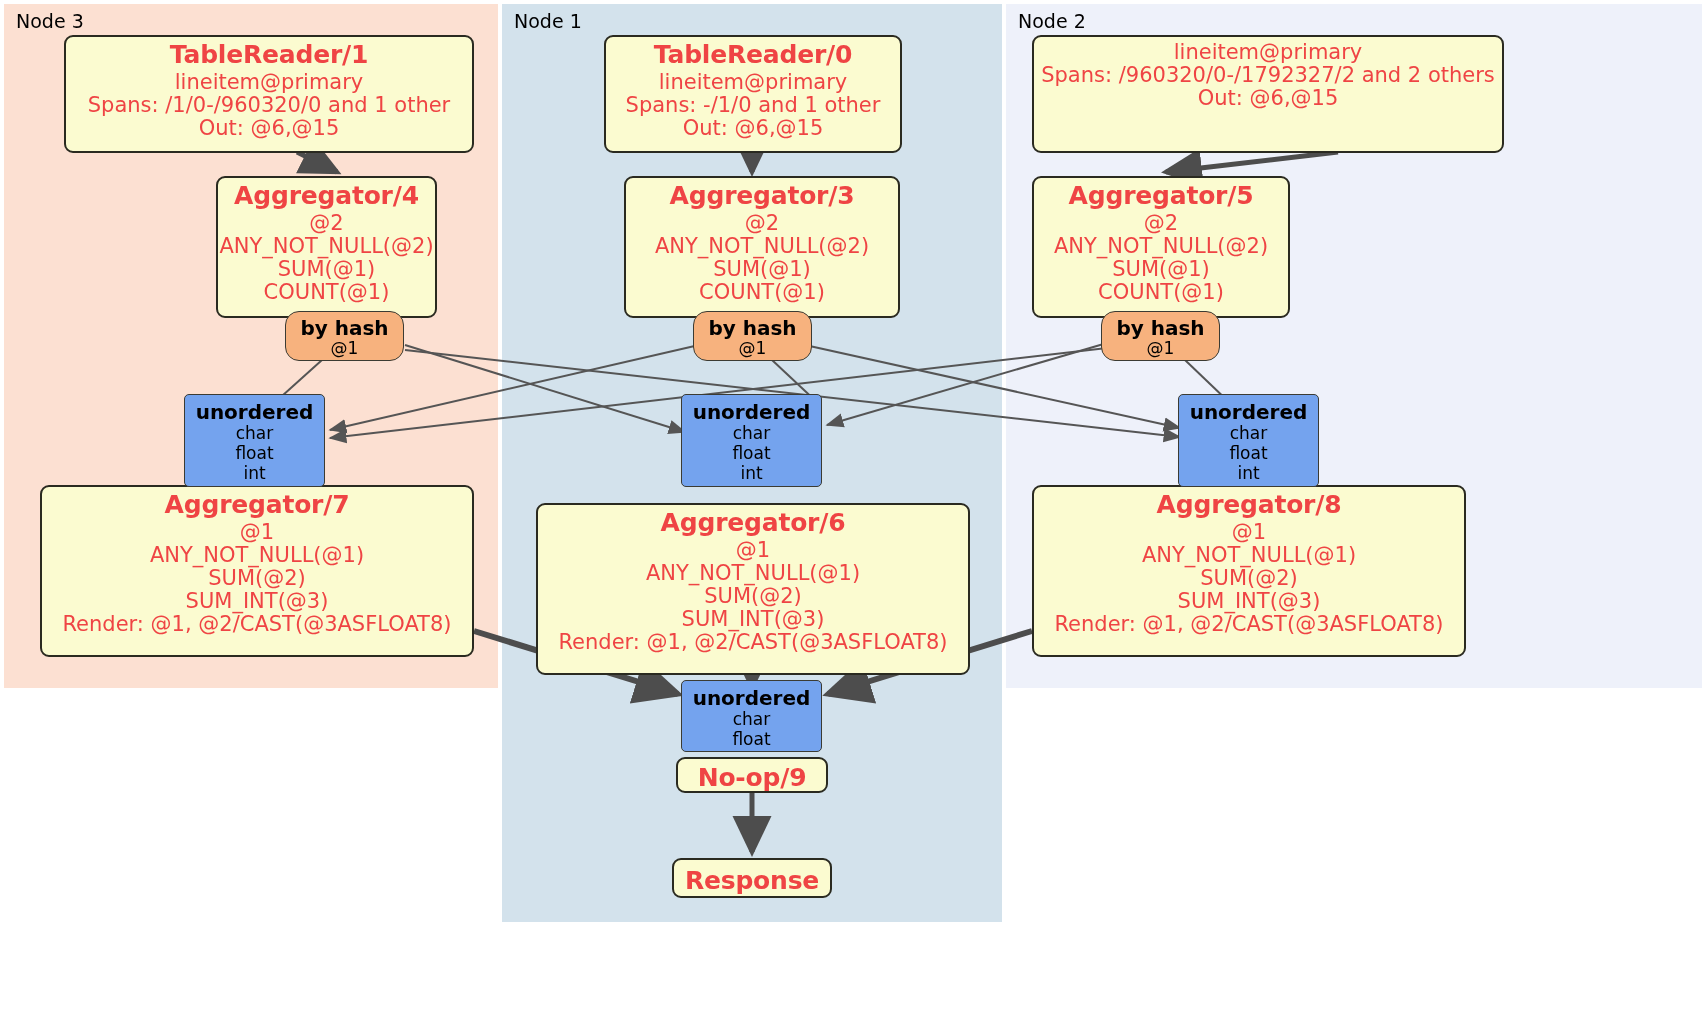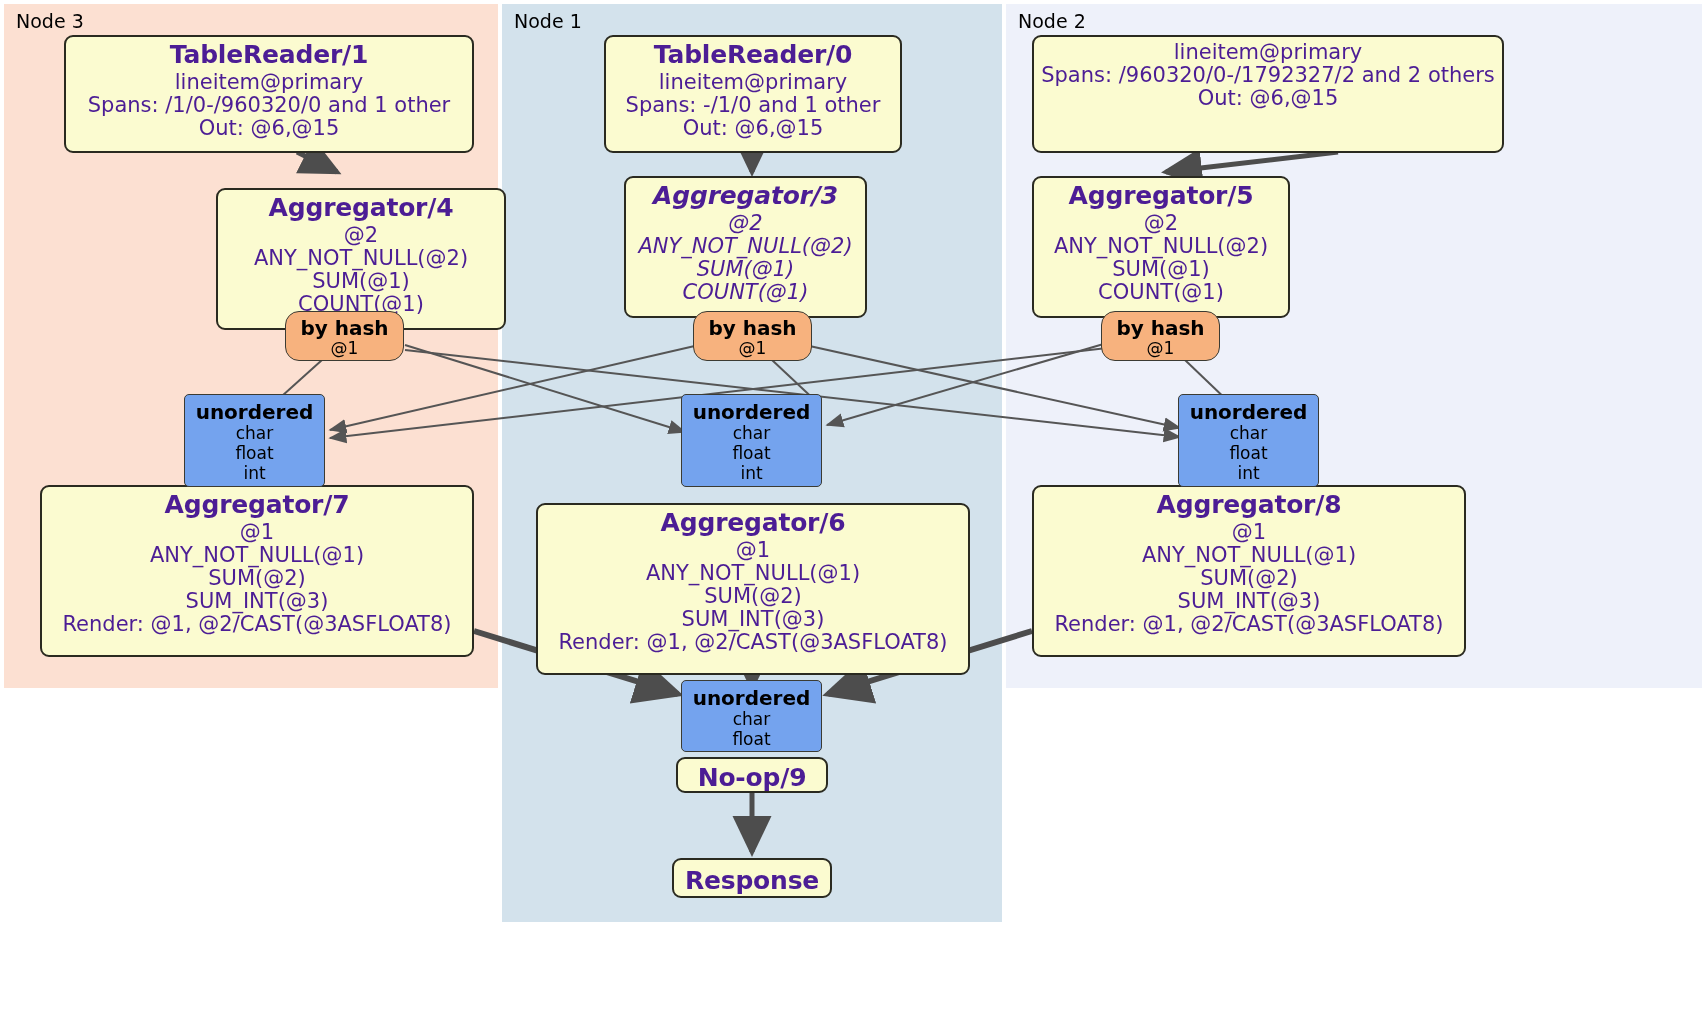--- a/index.html
+++ b/index.html
@@ -31,21 +31,21 @@
   }
 
   
   .proc {
     position: absolute;
     box-sizing: border-box;
     background: #fbfbd0;
     border: 2px solid #2a2a20;
     border-radius: 9px;
     text-align: center;
-    color: #4c1d95;
+    color: #ef4444;
     padding-top: 4px;
     line-height: 1.10;
     z-index: 5;
   }
   .proc .title {
     font-weight: bold;
     font-size: 25px;
     letter-spacing: -0.2px;
     display: block;
     margin-bottom: 2px;
@@ -200,21 +200,21 @@
     </g>
   </svg>
 
   <div class="proc" style="left:64px; top:35px; width:410px; height:118px;">
     <span class="title">TableReader/1</span>
     <span class="line">lineitem@primary</span>
     <span class="line">Spans: /1/0-/960320/0 and 1 other</span>
     <span class="line">Out: @6,@15</span>
   </div>
 
-  <div class="proc" style="left:216px; top:188px; width:290px; height:142px;">
+  <div class="proc" style="left:216px; top:176px; width:221px; height:142px;">
     <span class="title">Aggregator/4</span>
     <span class="line">@2</span>
     <span class="line">ANY_NOT_NULL(@2)</span>
     <span class="line">SUM(@1)</span>
     <span class="line">COUNT(@1)</span>
   </div>
 
   <div class="router" style="left:285px; top:311px; width:119px; height:50px;">
     <span class="title">by hash</span>
     <span class="line">@1</span>
@@ -236,21 +236,21 @@
     <span class="line">Render: @1, @2/CAST(@3ASFLOAT8)</span>
   </div>
 
   <div class="proc" style="left:604px; top:35px; width:298px; height:118px;">
     <span class="title">TableReader/0</span>
     <span class="line">lineitem@primary</span>
     <span class="line">Spans: -/1/0 and 1 other</span>
     <span class="line">Out: @6,@15</span>
   </div>
 
-  <div class="proc" style="left:624px; top:176px; width:243px; height:142px;font-style:italic;">
+  <div class="proc" style="left:624px; top:176px; width:276px; height:142px;">
     <span class="title">Aggregator/3</span>
     <span class="line">@2</span>
     <span class="line">ANY_NOT_NULL(@2)</span>
     <span class="line">SUM(@1)</span>
     <span class="line">COUNT(@1)</span>
   </div>
 
   <div class="router" style="left:693px; top:311px; width:119px; height:50px;">
     <span class="title">by hash</span>
     <span class="line">@1</span>

